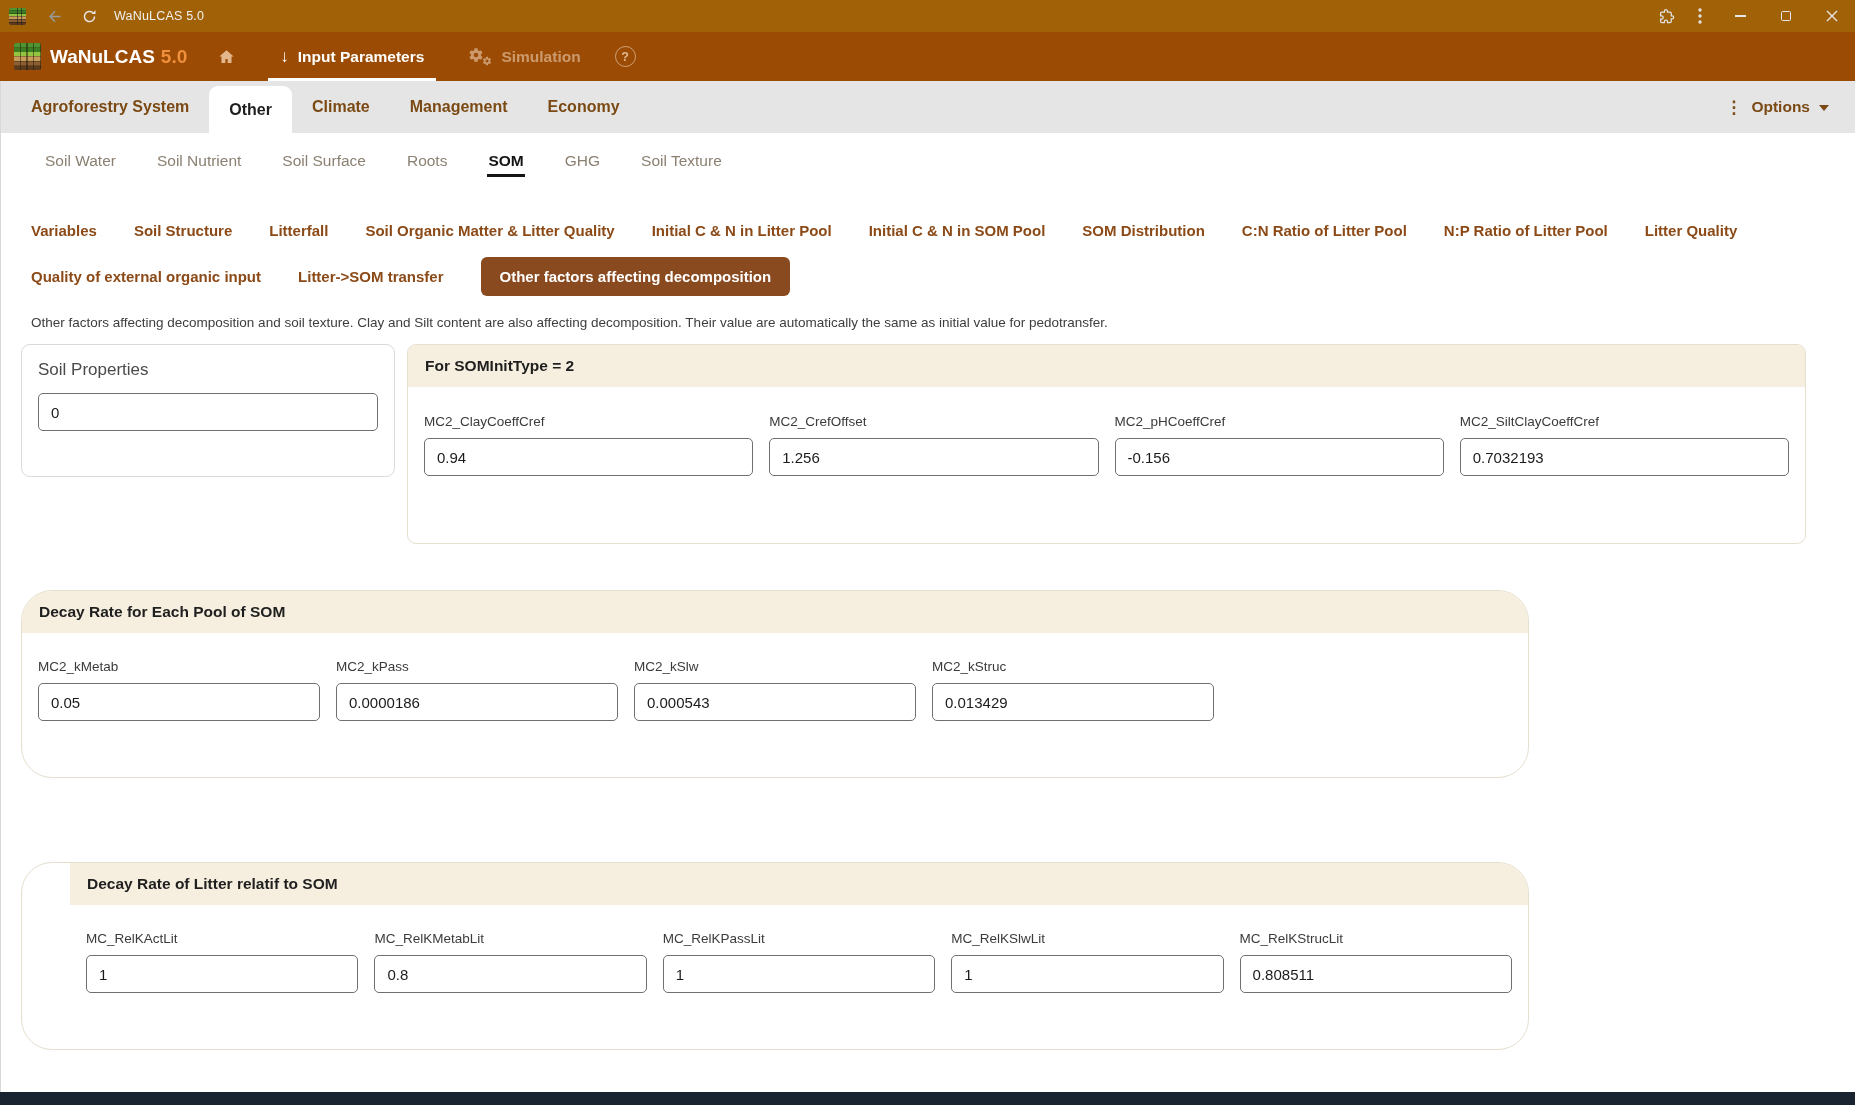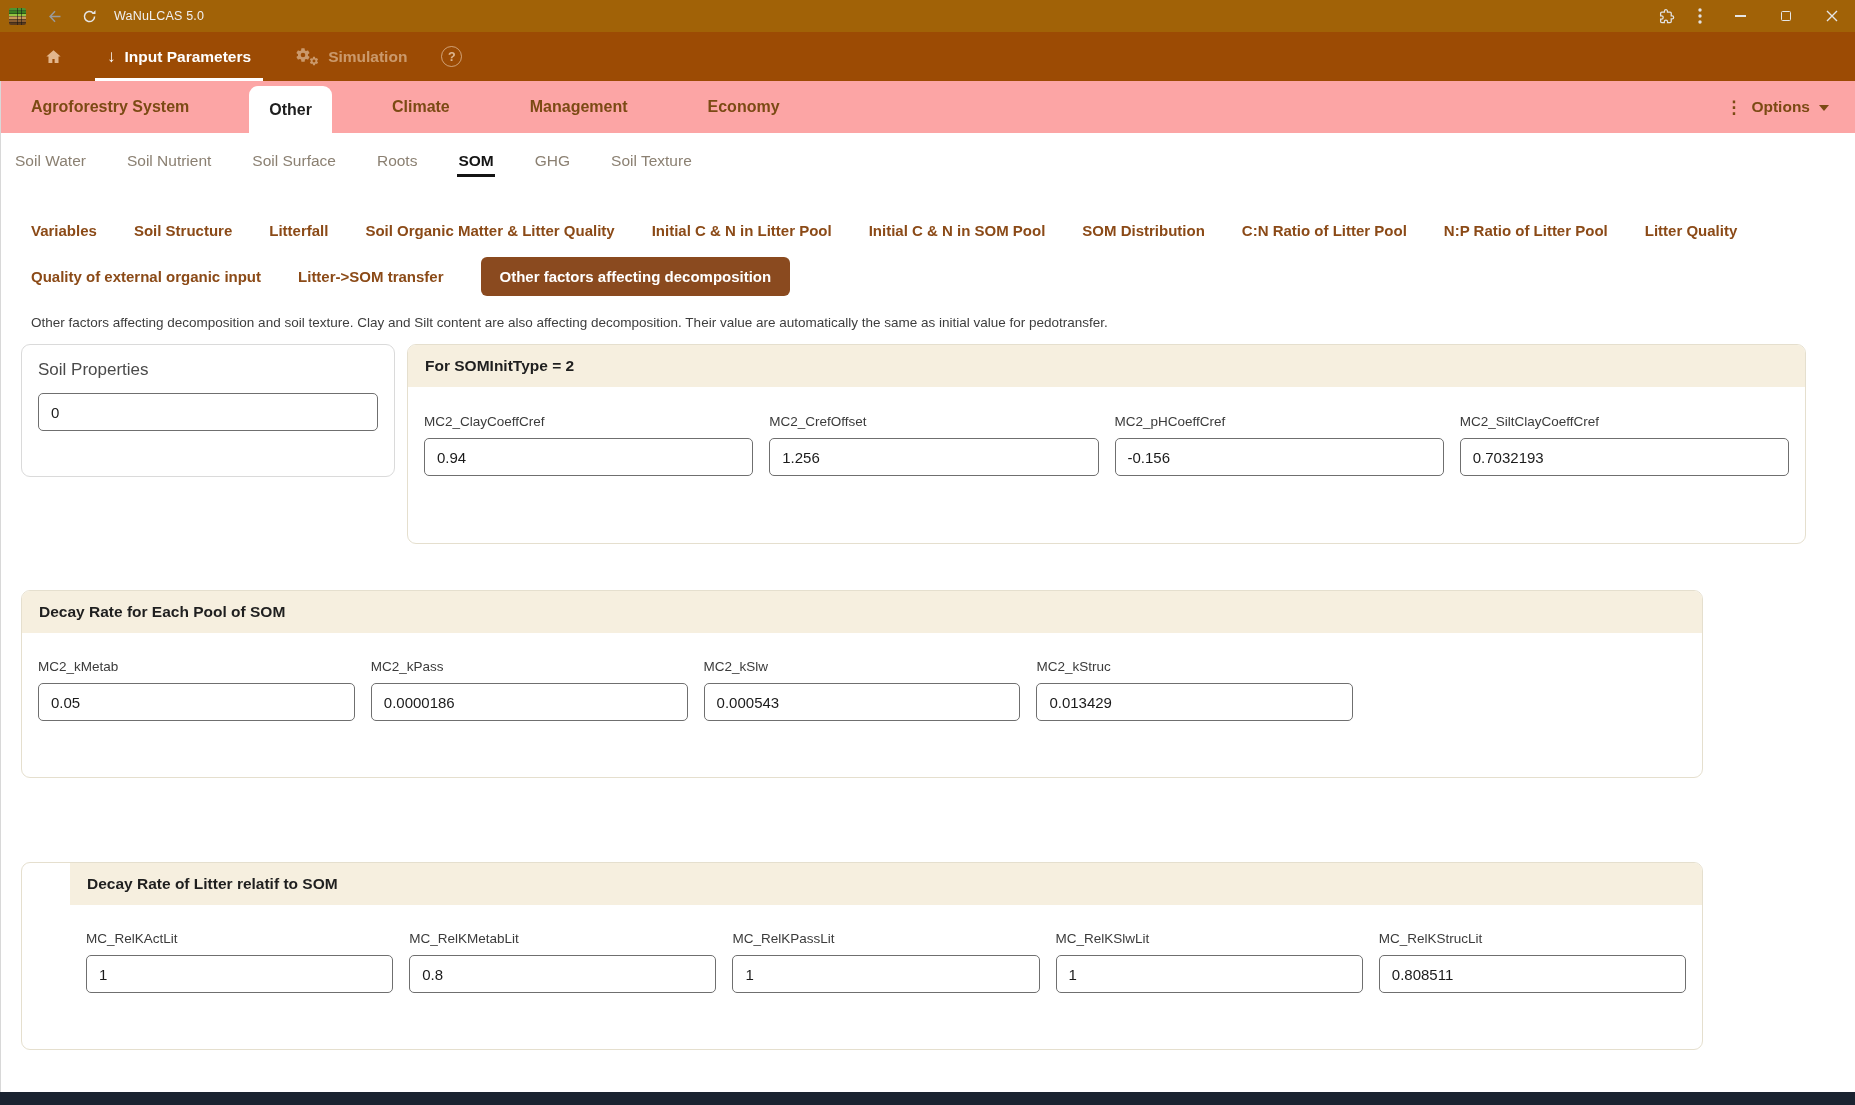--- a/index.html
+++ b/index.html
@@ -46,30 +46,30 @@
   .gears { position:relative; width:24px; height:19px; }
   .gears svg { position:absolute; }
   .help-circle { width:21px; height:21px; border:1.6px solid rgba(243,219,193,.6); border-radius:50%;
     display:flex; align-items:center; justify-content:center; margin-left:30px; align-self:center;
     color:rgba(243,219,193,.75); font-size:12.5px; font-weight:700; }
 
   
   .page-body { border-left:1px solid #d8d8d8; height:1011px; background:#ffffff; }
 
   
-  .tabbar { height:52px; background:#fca5a5; display:flex; align-items:center; padding:0 26px 0 10px;gap:40px; }
+  .tabbar { height:52px; background:#e5e5e5; display:flex; align-items:center; padding:0 26px 0 10px; }
   .tab { color:#7b4a14; font-weight:600; font-size:16px; padding:0 20px; height:100%;
     display:flex; align-items:center; white-space:nowrap; cursor:default; }
   .tab.active { background:#ffffff; color:#1f1f1f; border-radius:9px 9px 0 0; align-self:flex-end; height:47px; }
   .options-btn { margin-left:auto; display:flex; align-items:center; gap:9px; color:#7b4a14; font-weight:600; font-size:15.5px; }
   .kebab { font-size:17px; font-weight:700; color:#7b4a14; line-height:1; }
   .caret-down { width:0; height:0; border-left:5px solid transparent; border-right:5px solid transparent; border-top:6px solid #7b4a14; margin-top:2px; }
 
   
-  .subnav { height:56px; background:#ffffff; display:flex; align-items:center; padding-left:13px; gap:39px; }
+  .subnav { height:56px; background:#ffffff; display:flex; align-items:center; padding-left:43px; gap:39px; }
   .subnav-item { color:#8b8072; font-size:15.5px; padding:7px 1px; white-space:nowrap; }
   .subnav-item.active { color:#141414; font-weight:600; border-bottom:3px solid #141414; padding-bottom:4px; }
 
   
   .section-nav { padding:18px 26px 0 30px; }
   .snav-row { display:flex; align-items:center; gap:37px; height:46px; white-space:nowrap; }
   .snav-item { color:#8b4a17; font-weight:600; font-size:15px; }
   .snav-item.active { background:#8a4a1f; color:#ffffff; padding:11px 19px; border-radius:6px; }
 
   .description { padding:16px 30px 0 30px; font-size:13.5px; color:#3d3d3d; }
@@ -81,21 +81,21 @@
   .sp-panel { width:374px; height:133px; border-color:#dadada; padding:15px 16px; border-radius:9px; margin-right:12px; flex:none; }
   .sp-title { font-size:17px; color:#4a4a4a; margin-bottom:13px; }
   .field-input { width:100%; height:38px; border:1px solid #6f6f6f; border-radius:5px; padding:0 12px;
     font-size:15px; color:#1b1b1b; font-family:"Liberation Sans", sans-serif; background:#ffffff; outline:none; }
   .somtype-panel { flex:1; height:200px; margin-right:29px; }
   .panel-header { background:#f6efdf; padding:12px 17px; font-weight:700; font-size:15.5px; color:#1f1f1f; }
   .panel-body { padding:27px 16px 20px 16px; }
   .grid4 { display:grid; grid-template-columns:repeat(4, 1fr); gap:16px; }
   .grid5 { display:grid; grid-template-columns:repeat(5, 1fr); gap:16px; }
   .field-label { font-size:13.5px; color:#3b3b3b; margin-bottom:9px; }
-  .decay-panel { width:1682px; margin-top:46px; }
+  .decay-panel { width:1508px; margin-top:46px;border-radius:31px; }
   .decay-panel.litter { margin-top:84px;padding-left:48px; }
   .decay-panel .panel-body { padding:26px 16px 56px 16px; }
 
   .bottom-bar { position:absolute; left:0; bottom:0; width:100%; height:13px; background:#1a2330; }
 
   svg { display:block; }
 </style>
 </head>
 <body>
 
@@ -136,20 +136,25 @@
       </div>
     <div class="win-btn">
       <svg width="12" height="12" viewBox="0 0 12 12">
           <path stroke="#e6e6e6" stroke-width="1.4" d="M1 1l10 10M11 1L1 11"></path>
         </svg>
     </div>
   </div>
 </div>
 
 <div class="appbar">
+  <div class="brand">
+    <div class="brand-logo"></div>
+    <span class="brand-name">WaNuLCAS</span>
+    <span class="brand-version">5.0</span>
+  </div>
   <div class="appnav-item home">
     <svg width="19" height="18" viewBox="0 0 24 24">
         <path fill="#e3b68c" d="M12 3 2.5 11.2h2.8V20h5.2v-5.4h3V20h5.2v-8.8h2.8z"></path>
       </svg>
   </div>
   <div class="appnav-item active">
     <span class="dl-arrow">↓</span>
     <span>Input Parameters</span>
   </div>
   <div class="appnav-item dim">

